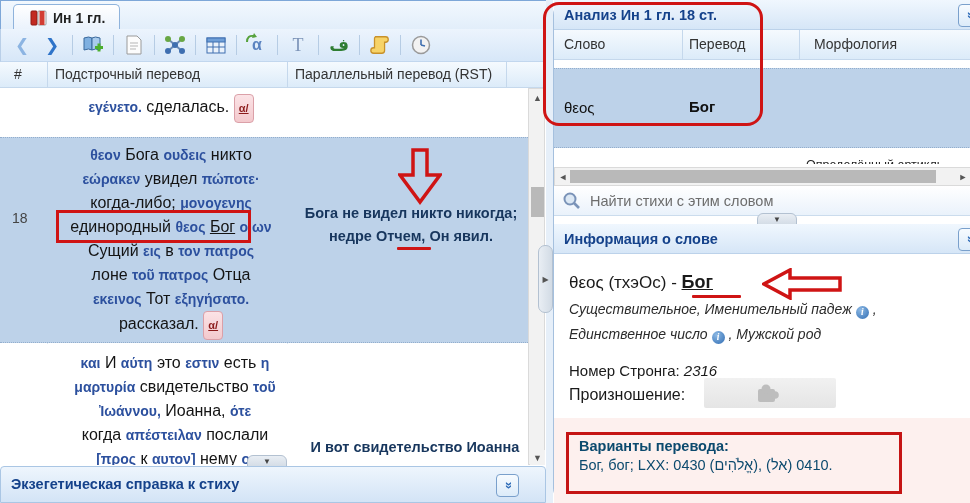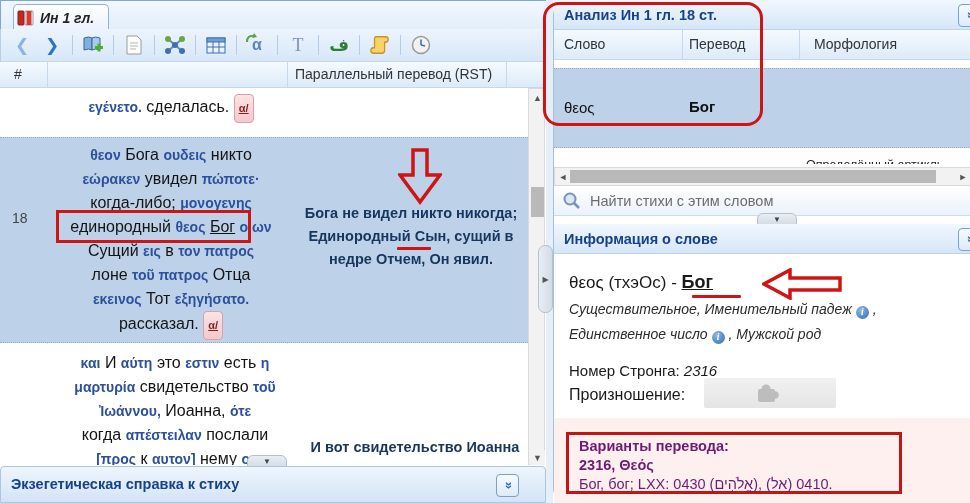--- a/index.html
+++ b/index.html
@@ -3,24 +3,24 @@
 <meta charset="utf-8">
 <style>
   html,body{margin:0;padding:0;}
   #app{position:relative;width:970px;height:503px;background:#fff;overflow:hidden;
        font-family:"Liberation Sans","DejaVu Sans",sans-serif;-webkit-font-smoothing:antialiased;}
   .abs{position:absolute;}
 
   
   #tabbar{left:0;top:0;width:546px;height:29px;background:linear-gradient(#f2f8fe,#e2eefa);
           border-top:1px solid #7da7d8;border-left:1px solid #7da7d8;box-sizing:border-box;}
-  #tab-active{position:absolute;left:12px;top:3px;height:26px;padding:0 14px 0 3px;
+  #tab-active{position:absolute;left:12px;top:3px;height:26px;padding:0 14px 0 16px;
           background:linear-gradient(#ffffff,#e9f2fc);border:1px solid #8fb3dc;border-bottom:none;
           border-radius:5px 5px 0 0;display:flex;align-items:center;gap:6px;
-          font-weight:bold;font-size:14px;color:#222;font-style:italic;}
+          font-weight:bold;font-size:14px;color:#222;}
   #toolbar{left:0;top:29px;width:546px;height:33px;background:linear-gradient(#ecf4fd,#d7e7f8);
           border-bottom:1px solid #c2d7ee;border-left:1px solid #b9cfe8;box-sizing:border-box;
           display:flex;align-items:center;padding-left:8px;gap:4px;}
   .tbtn{width:26px;height:26px;display:flex;align-items:center;justify-content:center;flex:0 0 auto;}
   .tsep{width:1px;height:20px;background:#b6cce4;margin:0 3px;flex:0 0 auto;}
   .chev{font-size:17px;font-weight:bold;}
 
   
   #lheader{left:0;top:62px;width:546px;height:26px;background:linear-gradient(#f5fafe,#dcebf9);
           border-bottom:1px solid #c5d8ec;box-sizing:border-box;font-size:14px;color:#333;}
@@ -83,21 +83,21 @@
   #info-content{position:absolute;left:0;top:256px;width:417px;height:162px;background:#fff;}
   .hw{font-size:17px;color:#1a1a1a;text-align:center;}
   .hw b{font-size:18px;text-decoration:underline;}
   .im{font-style:italic;font-size:14px;color:#2b2b2b;}
   .iicon{display:inline-block;width:13px;height:13px;border-radius:50%;
          background:radial-gradient(circle at 35% 30%,#8db9e4,#2f6cb3);color:#fff;font-size:9.5px;
          font-weight:bold;font-style:italic;text-align:center;line-height:13px;font-family:"Liberation Serif",serif;
          vertical-align:-1px;}
   #pinkzone{position:absolute;left:0;top:418px;width:417px;height:85px;background:#fdf0ee;}
   #variants-box{position:absolute;left:12px;top:14px;width:336px;height:62px;border:3px solid #c51414;
-         background:transparent;padding:2px 0 0 10px;box-sizing:border-box;font-size:14.5px;color:#701a75;line-height:19px;}
+         background:transparent;padding:2px 0 0 10px;box-sizing:border-box;font-size:14.5px;color:#0c4a6e;line-height:19px;}
 
   
   .ann{pointer-events:none;}
   #ann-rect-left{left:56px;top:210px;width:189px;height:27px;border:3px solid #cf1414;}
   #ann-rect-top{left:543px;top:2px;width:214px;height:118px;border:3.5px solid #cf1414;border-radius:16px;}
   .redline{background:#cf1414;height:3px;border-radius:1px;}
 
   .clip-top{overflow:hidden;}
   svg{display:block;}
 </style>
@@ -191,20 +191,21 @@
       <svg width="20" height="20" viewBox="0 0 20 20">
         <circle cx="10" cy="10" r="8.5" fill="#f2f2f2" stroke="#9a9a9a" stroke-width="1.5"></circle>
         <line x1="10" y1="10" x2="10" y2="4.5" stroke="#3f6fb0" stroke-width="1.6"></line>
         <line x1="10" y1="10" x2="14" y2="11" stroke="#3f6fb0" stroke-width="1.6"></line>
       </svg>
     </div>
   </div>
 
   <div class="abs" id="lheader">
     <span class="hc" style="left:14px">#</span>
+    <span class="hc" style="left:55px">Подстрочный перевод</span>
     <span class="hc" style="left:295px">Параллельный перевод (RST)</span>
     <div class="hline" style="left:47px"></div>
     <div class="hline" style="left:287px"></div>
     <div class="hline" style="left:506px"></div>
   </div>
 
   <div class="abs" id="lbody">
     <div class="vguide" style="left:47px"></div>
     <div class="vguide" style="left:287px"></div>
 
@@ -221,21 +222,20 @@
           <div class="tl"><span class="tk-g">εώρακεν</span> <span class="tk-r">увидел</span> <span class="tk-g">πώποτε·</span> </div>
           <div class="tl"><span class="tk-r">когда-либо;</span> <span class="tk-g">μονογενης</span> </div>
           <div class="tl"><span class="tk-r">единородный</span> <span class="tk-g">θεος</span> <span class="tk-ru">Бог</span> <span class="tk-g">ο ων</span> </div>
           <div class="tl"><span class="tk-r">Сущий</span> <span class="tk-g">εις</span> <span class="tk-r">в</span> <span class="tk-g">τον πατρος</span> </div>
           <div class="tl"><span class="tk-r">лоне</span> <span class="tk-g">τοῦ πατρος</span> <span class="tk-r">Отца</span> </div>
           <div class="tl"><span class="tk-g">εκεινος</span> <span class="tk-r">Тот</span> <span class="tk-g">εξηγήσατο.</span> </div>
           <div class="tl"><span class="tk-r">рассказал.</span> <span class="abadge">α/</span> </div>
         </div>
       <div class="rst" style="top:64px">
           <div class="ln">Бога не видел никто никогда;</div>
-          <div class="ln">Единородный Сын, сущий в</div>
           <div class="ln">недре Отчем, Он явил.</div>
         </div>
     </div>
 
     <div id="row19">
       <div class="itext" style="top:7px">
           <div class="tl"><span class="tk-g">και</span> <span class="tk-r">И</span> <span class="tk-g">αύτη</span> <span class="tk-r">это</span> <span class="tk-g">εστιν</span> <span class="tk-r">есть</span> <span class="tk-g">η</span> </div>
           <div class="tl"><span class="tk-g">μαρτυρία</span> <span class="tk-r">свидетельство</span> <span class="tk-g">τοῦ</span> </div>
           <div class="tl"><span class="tk-g">Ἰωάννου,</span> <span class="tk-r">Иоанна,</span> <span class="tk-g">ότε</span> </div>
           <div class="tl"><span class="tk-r">когда</span> <span class="tk-g">απέστειλαν</span> <span class="tk-r">послали</span> </div>
@@ -352,21 +352,20 @@
           <rect x="4" y="9" width="17" height="13" rx="2" fill="#bdbdbd"></rect>
           <circle cx="12" cy="9" r="4.5" fill="#bdbdbd"></circle>
           <circle cx="21" cy="15" r="3.8" fill="#bdbdbd"></circle>
         </svg>
       </div>
     </div>
 
     <div id="pinkzone">
       <div id="variants-box">
         <div style="font-weight:bold">Варианты перевода:</div>
-        <div style="font-weight:bold">2316, Θεός</div>
         <div>Бог, бог; LXX: 0430 (אֱלֹהִים), 0410 (אל).</div>
       </div>
     </div>
   </div>
 
   <div class="abs ann" id="ann-rect-left"></div>
   <div class="abs ann" id="ann-rect-top"></div>
 
   <svg class="abs ann" style="left:398px;top:148px" width="44" height="57" viewBox="0 0 44 57">
     <path d="M15 2 H29 V27 H42 L22 54 L2 27 H15 Z" fill="none" stroke="#cf1414" stroke-width="3.5"></path>

